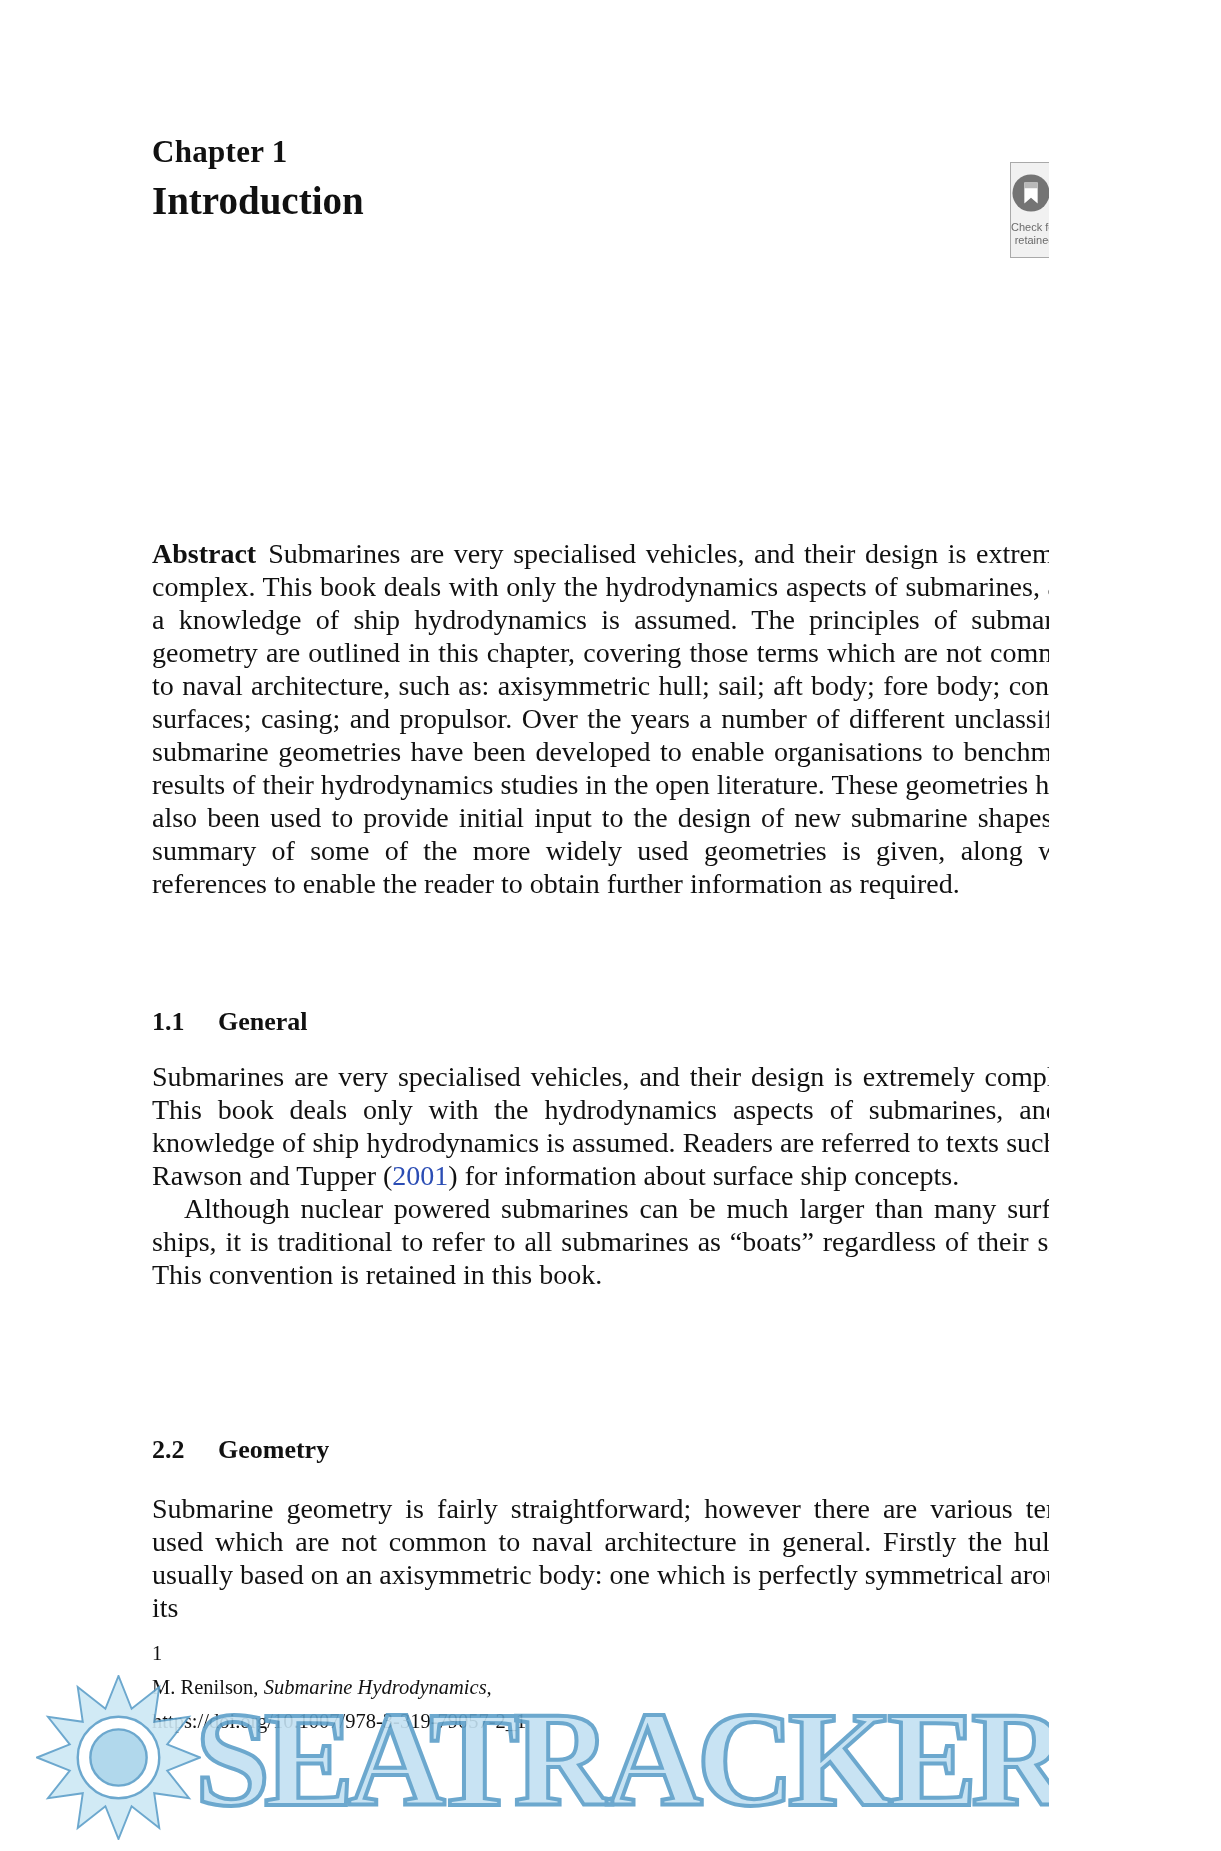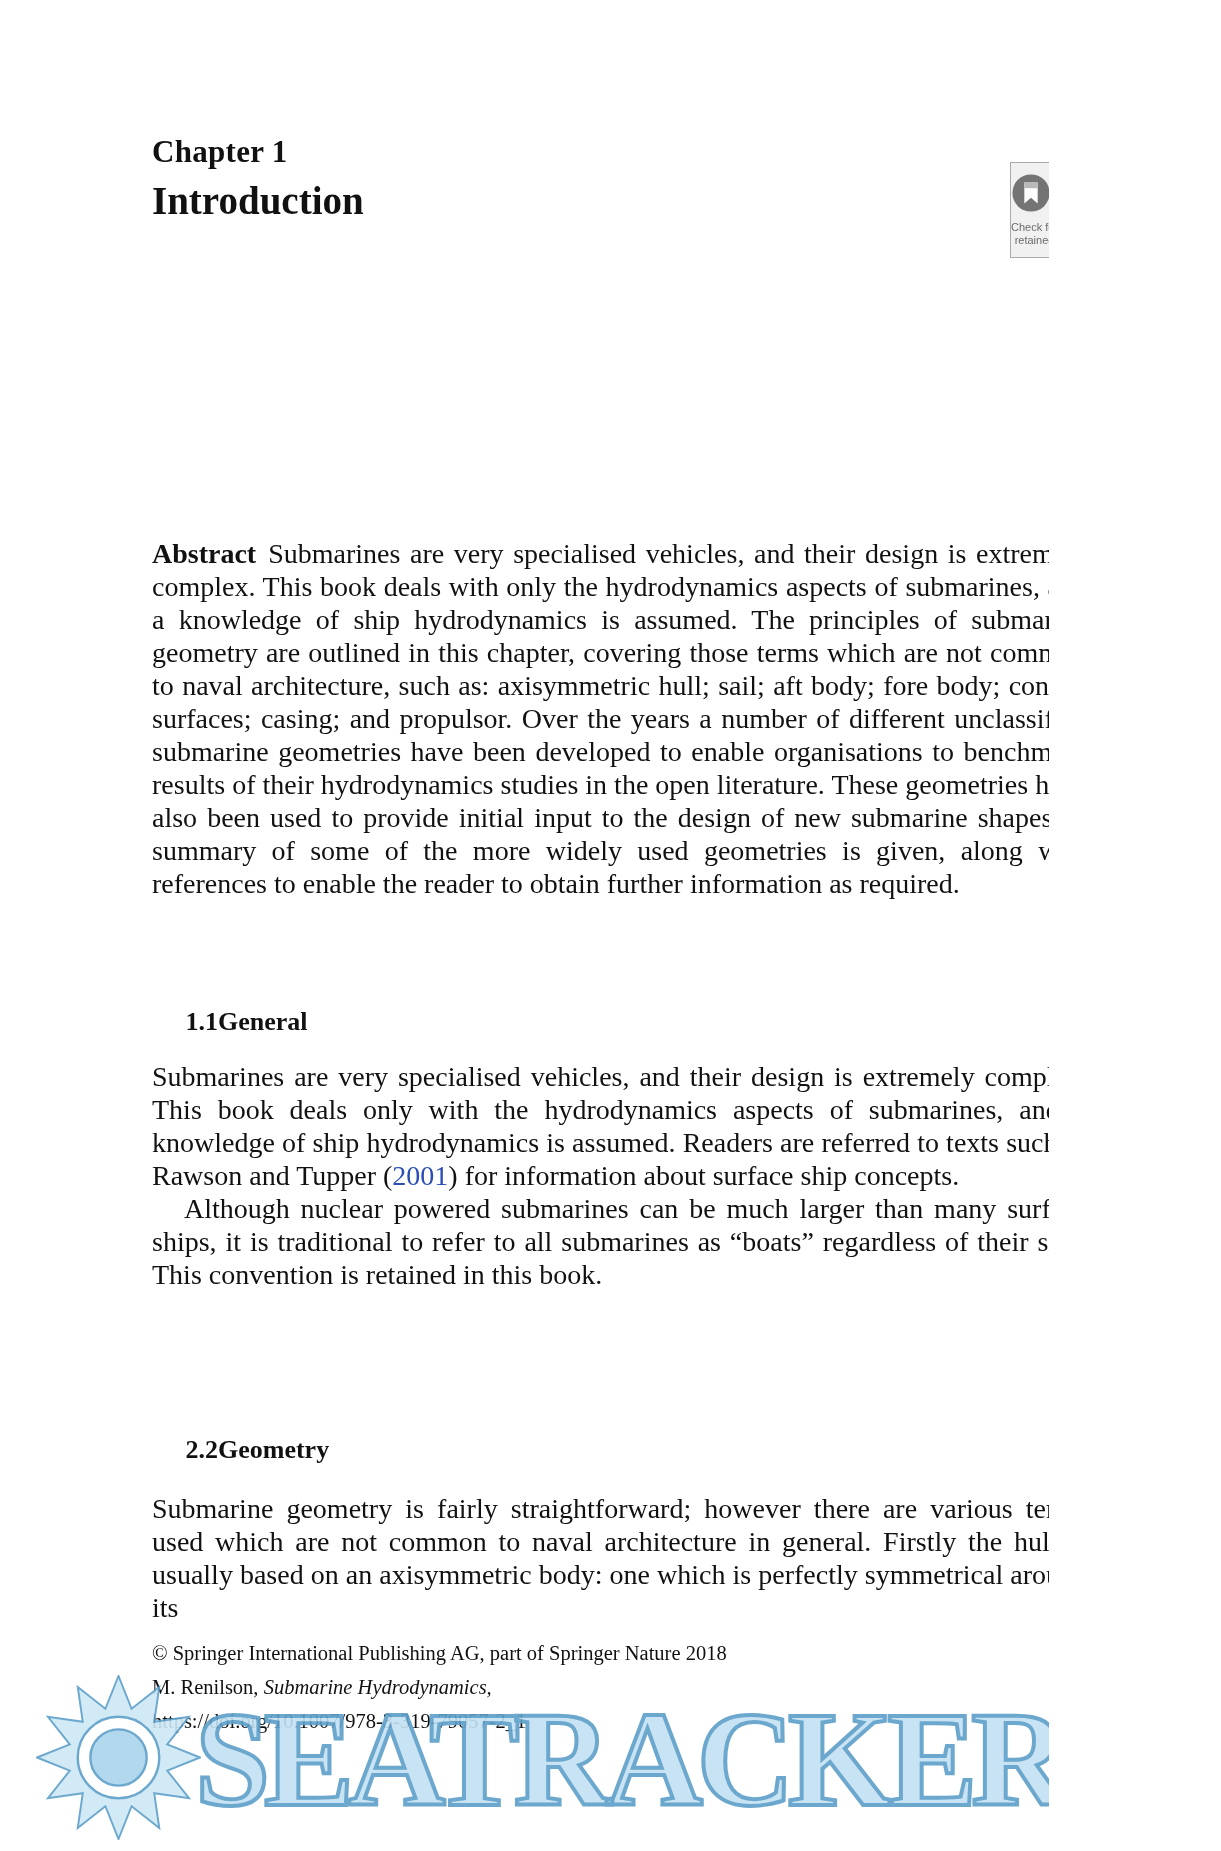--- a/index.html
+++ b/index.html
@@ -23,21 +23,21 @@
   .badge-icon { display:block; margin-bottom:4px; }
   .badge-text { font-family:"Liberation Sans", sans-serif; font-size:11px; line-height:13px; color:#6b6b6b; text-align:center; }
 
   
   .textblock { position:absolute; left:152px; width:936px; font-size:28px; line-height:33px; text-align:justify; }
   .textblock p { margin:0; }
   .abstract { top:537px; }
   .abstract-label { font-weight:bold; margin-right:12px; }
 
   .sec-head { position:absolute; left:152px; font-size:26px; font-weight:bold; }
-  .sec-head .sec-num { display:inline-block; width:66px;text-align:right; }
+  .sec-head .sec-num { display:inline-block; width:66px; }
   .sec-head-1 { top:985px; }
   .sec-head-2 { top:1413px; }
 
   .sec-body-1 { top:1060px; }
   .sec-body-2 { top:1492px; }
   .indent { text-indent:32px; }
 
   a.cite { color:#2b4db4; text-decoration:none; cursor:pointer; }
 
   
@@ -98,21 +98,20 @@
   <h2 class="sec-head sec-head-2">
     <span class="sec-num">2.2</span><span>Geometry</span>
   </h2>
 
   <section class="textblock sec-body-2">
     <p>Submarine geometry is fairly straightforward; however there are various terms used which are not common to naval architecture in general. Firstly the hull is usually based on an axisymmetric body: one which is perfectly symmetrical around its</p>
   </section>
 
   <footer class="footer">
     <div class="footer-row">
-      <span>© Springer International Publishing AG, part of Springer Nature 2018</span>
       <span>1</span>
     </div>
     <div>
       <span>M. Renilson, </span><i>Submarine Hydrodynamics,</i>
     </div>
     <div>
       <a class="doi-link">https://doi.org/10.1007/978-3-319-79057-2_1</a>
     </div>
   </footer>
 

